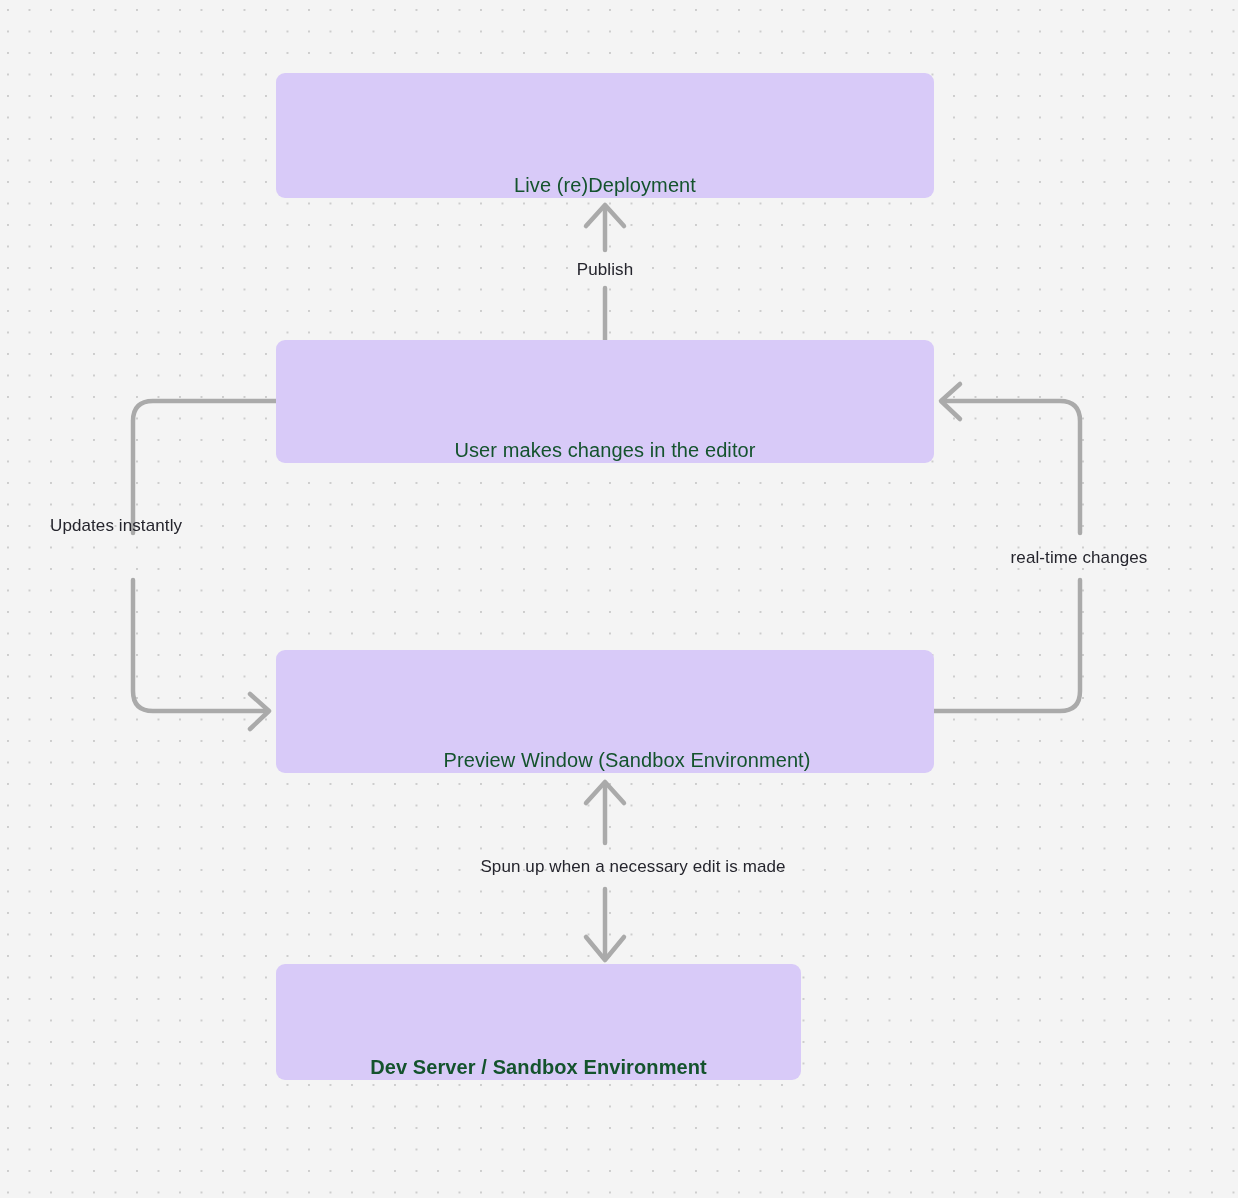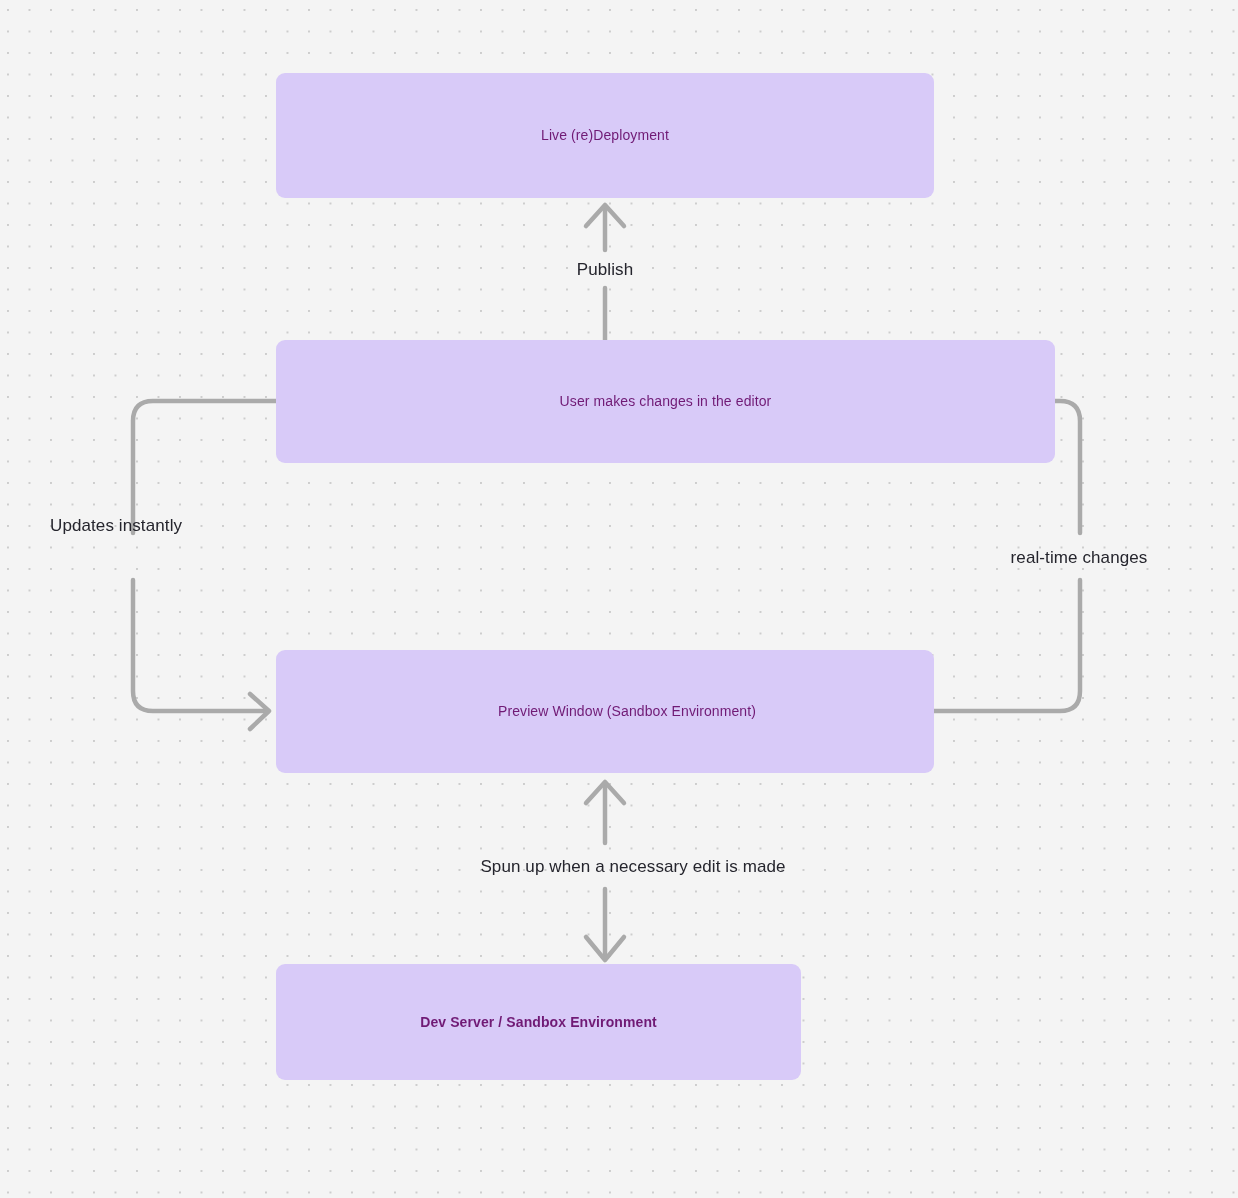--- a/index.html
+++ b/index.html
@@ -29,24 +29,24 @@
     width: 1238px;
     height: 1198px;
     pointer-events: none;
   }
   .node {
     position: absolute;
     box-sizing: border-box;
     background-color: #d8caf8;
     border-radius: 9px;
     display: flex;
-    align-items: center;
+    align-items: flex-end;
     justify-content: center;
-    color: #701a75;
-    font-size: 14px;
+    color: #14532d;
+    font-size: 20px;
     letter-spacing: 0.1px;
     text-align: center;
     line-height: 1.3;
   }
   .edge-label {
     position: absolute;
     color: #25252d;
     font-size: 17px;
     letter-spacing: 0.1px;
     white-space: nowrap;
@@ -89,21 +89,21 @@
       <path d="M 586 803 L 605 782 L 624 803" stroke="#aaaaaa" stroke-width="4.5" fill="none" stroke-linecap="round" stroke-linejoin="round"></path>
       <path d="M 605 889 L 605 957" stroke="#aaaaaa" stroke-width="4.5" fill="none" stroke-linecap="round"></path>
       <path d="M 586 937 L 605 960 L 624 937" stroke="#aaaaaa" stroke-width="4.5" fill="none" stroke-linecap="round" stroke-linejoin="round"></path>
     </g>
   </svg>
 
   <div class="node" style="left:276px; top:73px; width:658px; height:125px;">
     <span>Live (re)Deployment</span>
   </div>
 
-  <div class="node" style="left:276px; top:340px; width:779px; height:123px;">
+  <div class="node" style="left:276px; top:340px; width:658px; height:123px;">
     <span>User makes changes in the editor</span>
   </div>
 
   <div class="node" style="left:276px; top:650px; width:658px; height:123px;padding-left:44px;">
     <span>Preview Window (Sandbox Environment)</span>
   </div>
 
   <div class="node" style="left:276px; top:964px; width:525px; height:116px;font-weight:bold;">
     <span>Dev Server / Sandbox Environment</span>
   </div>

